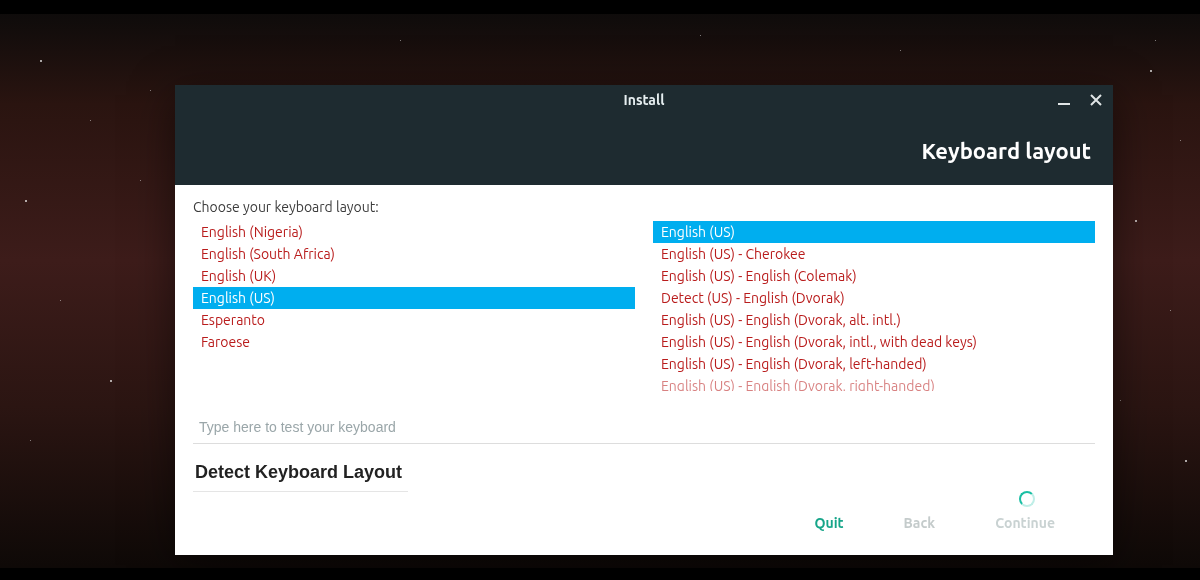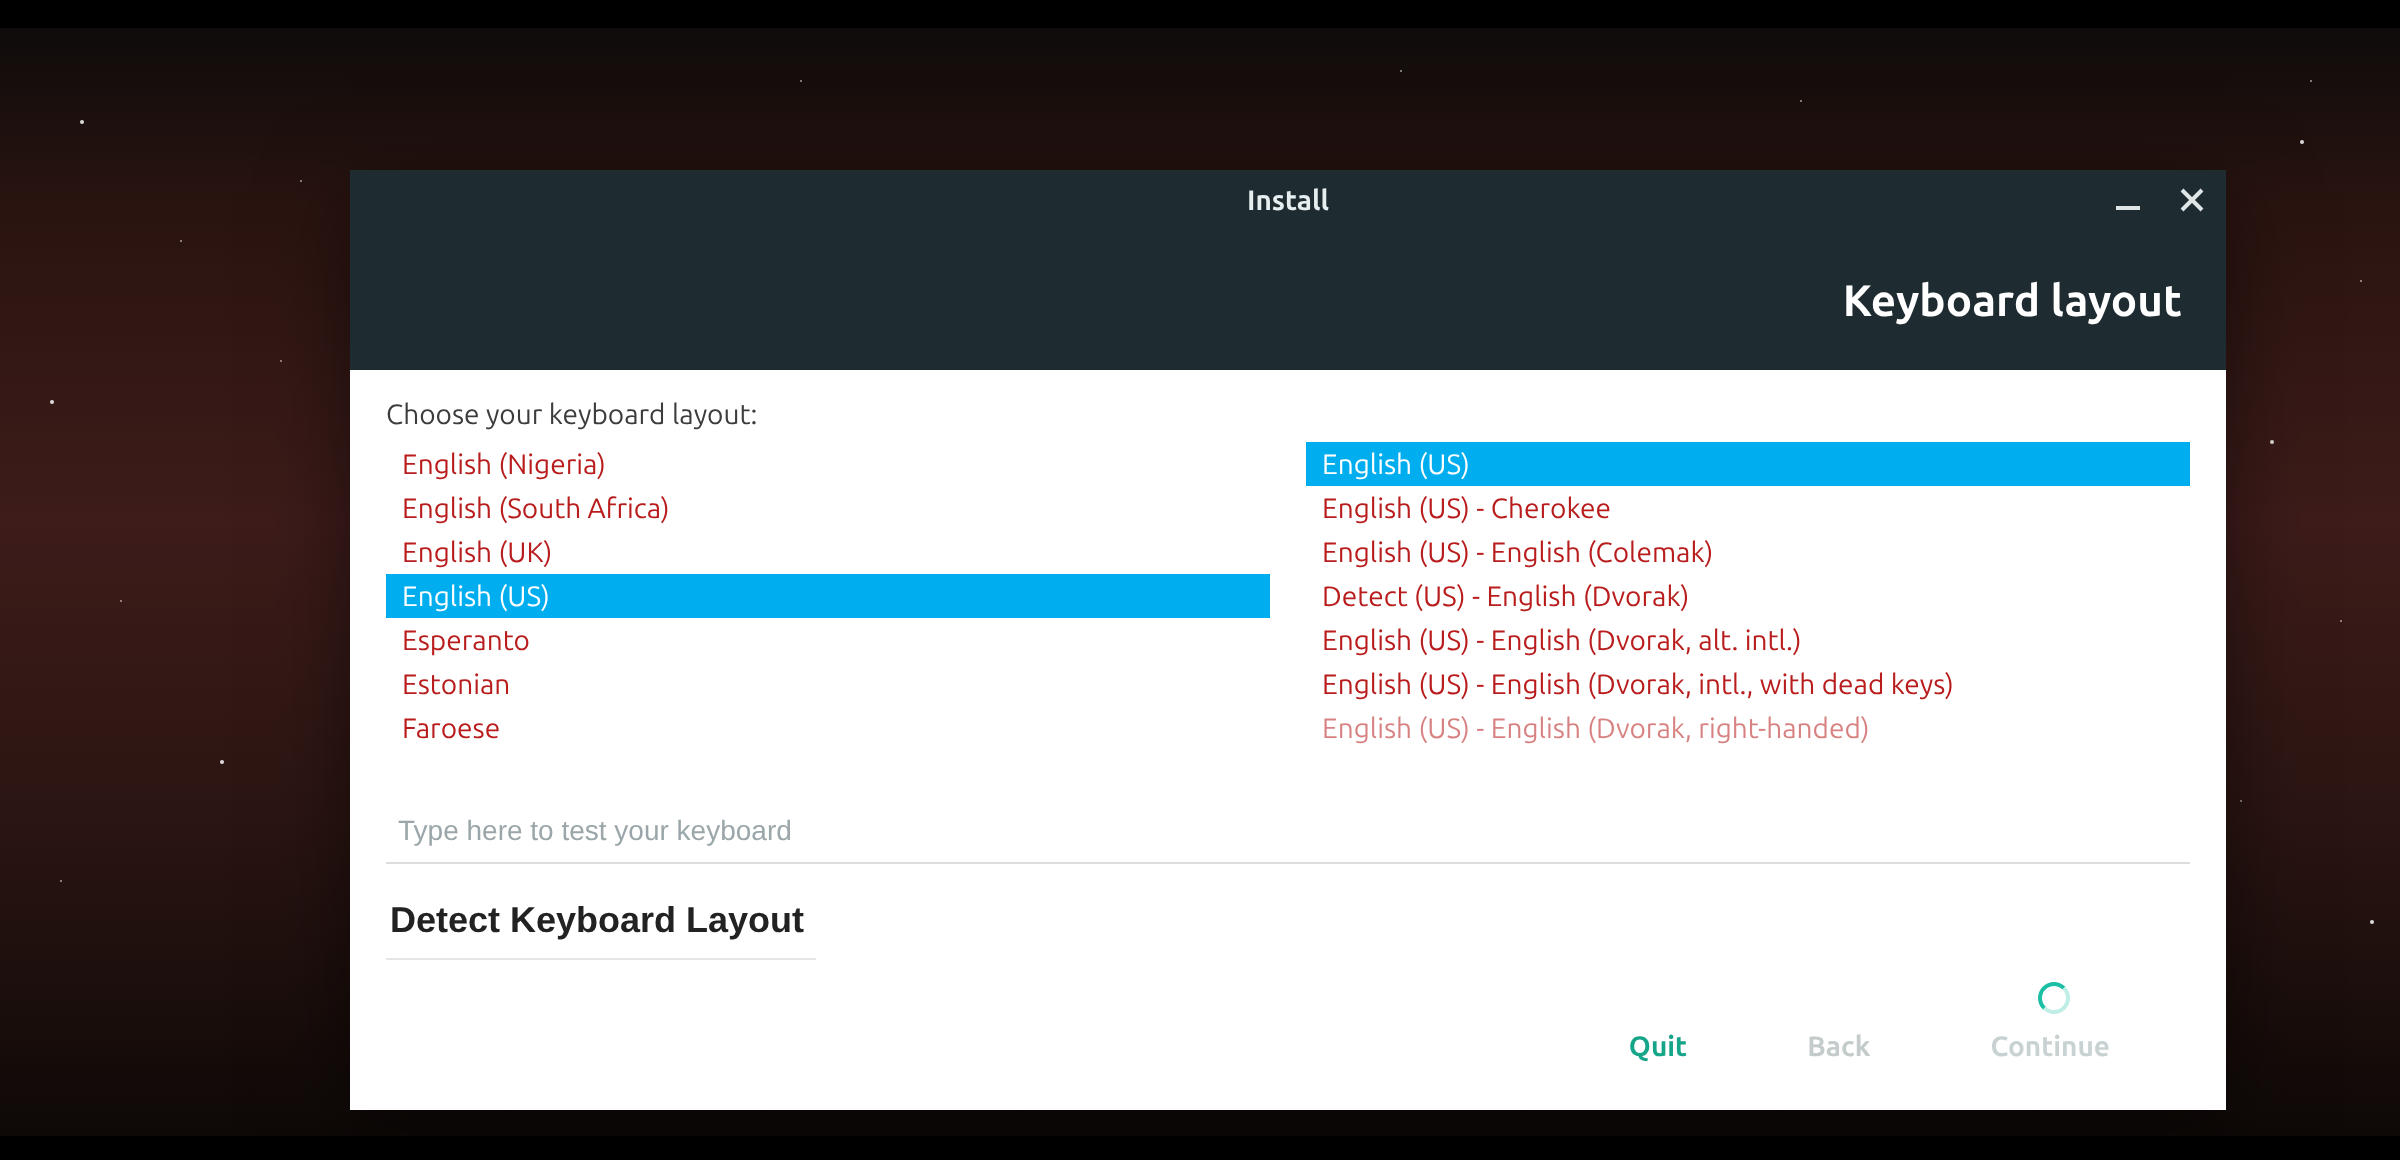--- a/index.html
+++ b/index.html
@@ -64,21 +64,21 @@
     padding: 0 8px; white-space: nowrap; overflow: hidden; text-overflow: ellipsis;
     cursor: default;
     color: #b91c1c;
   }
   .listbox .item.selected {
     background: #00aeef; color: #fff;
   }
   .listbox.right .item.partial { opacity: .55; }
 
   .test-input {
-    margin-top: 8px;
+    margin-top: 20px;
     width: 100%;
     border: none;
     border-bottom: 1px solid #ddd;
     padding: 8px 6px;
     font-size: 14px;
     color: #6d28d9;
     outline: none;
   }
   .test-input::placeholder { color: #9aa6a9; }
 
@@ -164,30 +164,30 @@
   <div class="content">
     <div class="prompt">Choose your keyboard layout:</div>
 
     <div class="lists">
       <div class="listbox left" id="layouts">
           <div class="item">English (Nigeria)</div>
           <div class="item">English (South Africa)</div>
           <div class="item">English (UK)</div>
           <div class="item selected">English (US)</div>
           <div class="item">Esperanto</div>
-          <div class="item">Estonian</div>
           <div class="item">Faroese</div>
         </div>
       <div class="listbox right" id="variants">
           <div class="item selected">English (US)</div>
           <div class="item">English (US) - Cherokee</div>
           <div class="item">English (US) - English (Colemak)</div>
           <div class="item">Detect (US) - English (Dvorak)</div>
           <div class="item">English (US) - English (Dvorak, alt. intl.)</div>
           <div class="item">English (US) - English (Dvorak, intl., with dead keys)</div>
+          <div class="item">English (US) - English (Dvorak, left-handed)</div>
           <div class="item partial">English (US) - English (Dvorak, right-handed)</div>
         </div>
     </div>
 
     <input class="test-input" type="text" placeholder="Type here to test your keyboard" style="">
 
     <button class="detect-btn">Detect Keyboard Layout</button>
 
     <div class="footer">
       <span class="spinner"></span>

